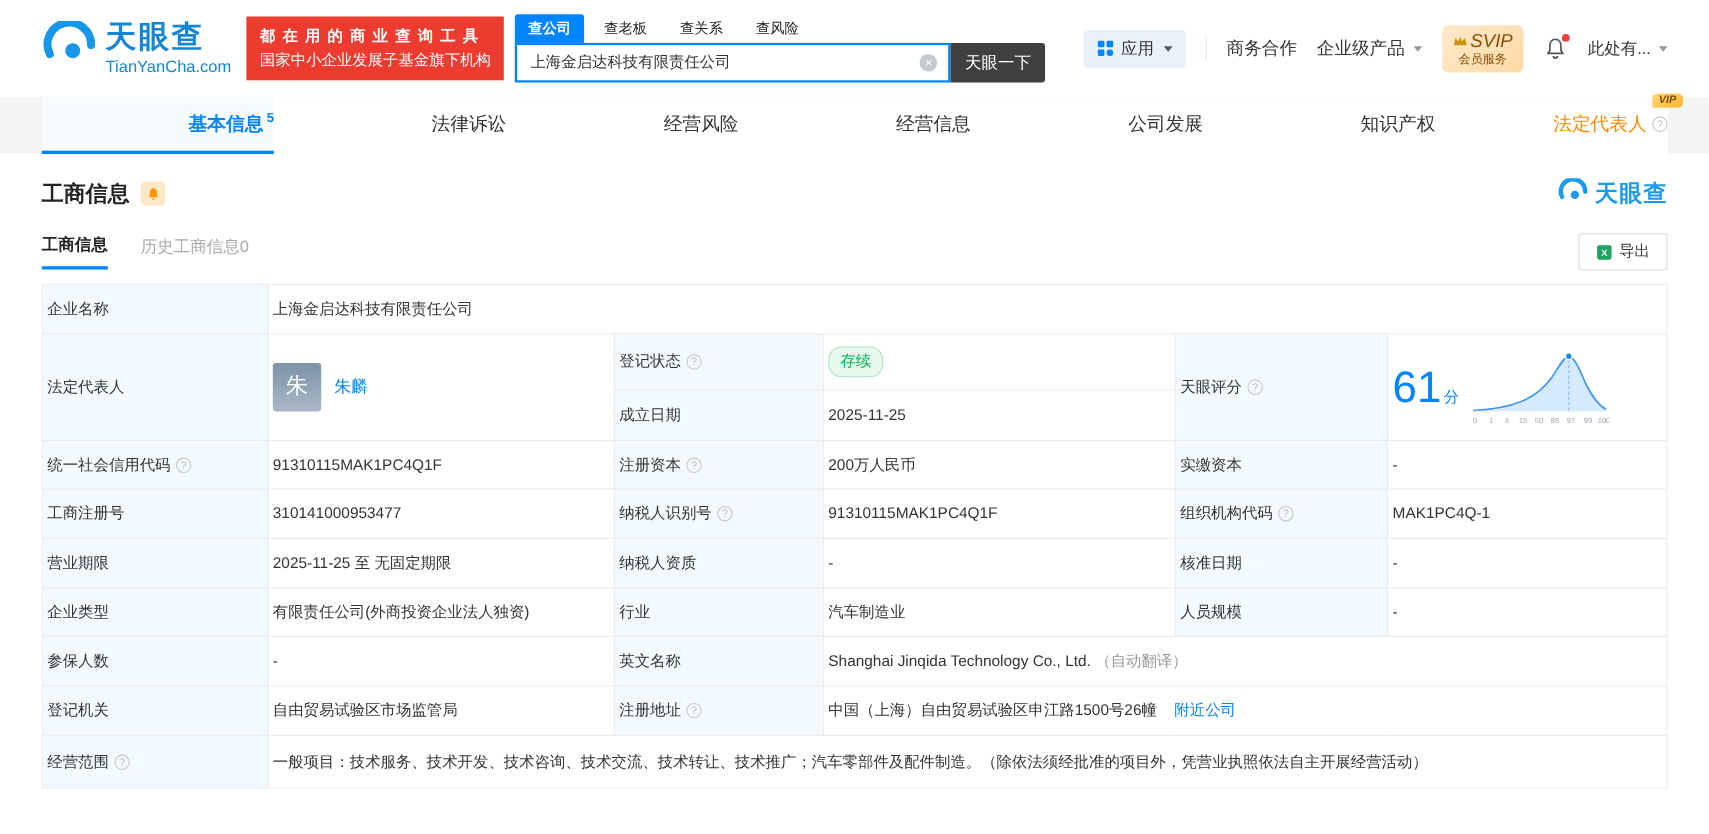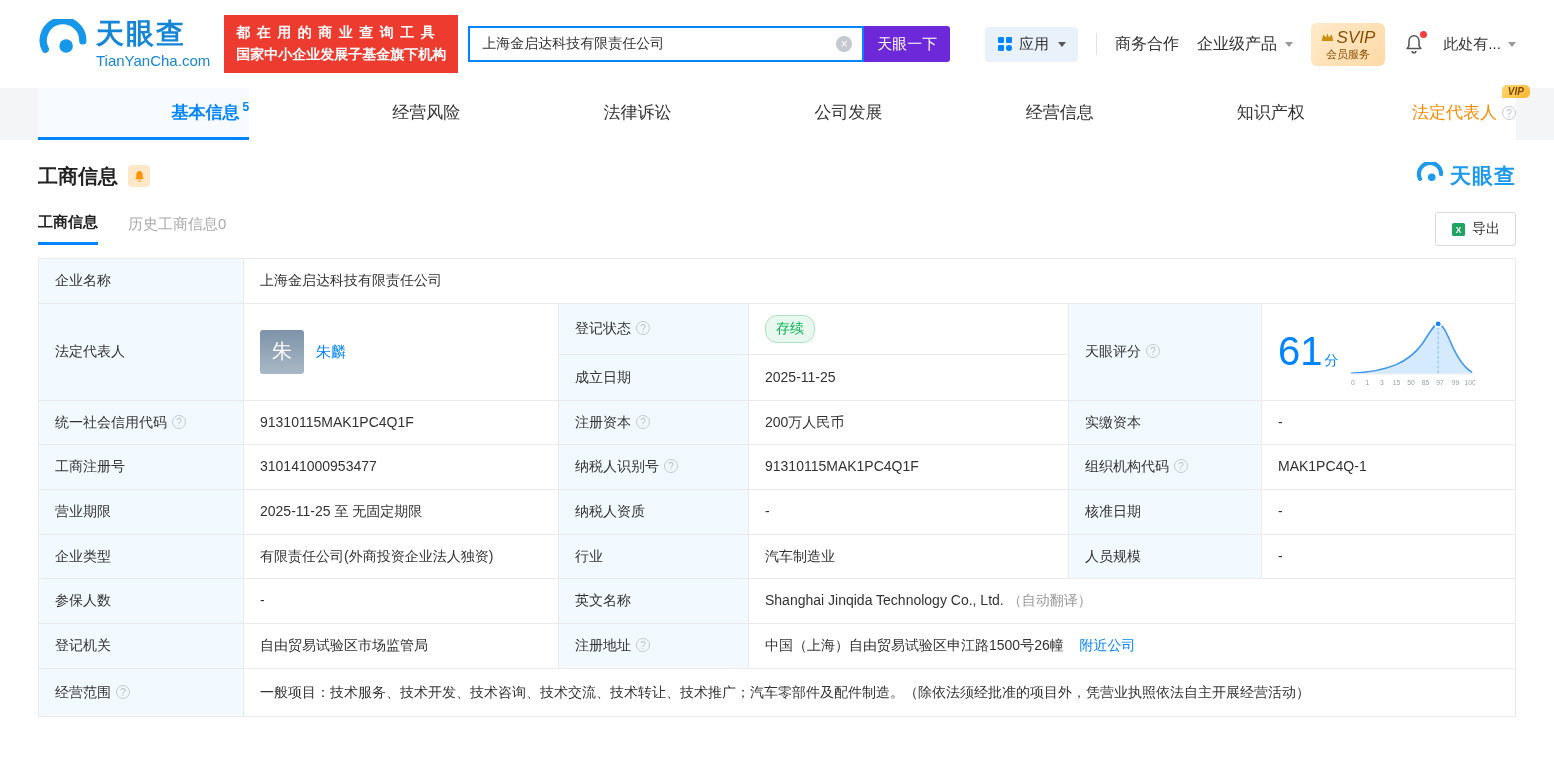--- a/index.html
+++ b/index.html
@@ -14,32 +14,32 @@
   .container { width: 1478px; margin: 0 auto; }
 
   
   .header { height: 88px; display: flex; align-items: center; padding: 0 38px; background: #fff; }
   .logo { display: flex; align-items: center; cursor: pointer; }
   .logo-text { margin-left: 8px; }
   .brand-name { font-size: 28px; font-weight: bold; color: #1586d6; letter-spacing: 2px; line-height: 1.1; }
   .brand-domain { font-size: 15px; color: #1586d6; margin-top: 2px; }
   .promo { background: #ee3b30; color: #fff; padding: 7px 12px; margin-left: 14px; line-height: 1.55; }
   .promo-l1 { font-size: 14px; font-weight: bold; letter-spacing: 6.5px; white-space: nowrap; }
-  .promo-l2 { font-size: 14px; font-weight: bold; white-space: nowrap; }
+  .promo-l2 { font-size: 14px; font-weight: normal; white-space: nowrap; }
 
   .search-area { margin-left: 10px; }
   .search-tabs { display: flex; align-items: flex-end; gap: 6px; }
   .stab { font-size: 13px; padding: 4px 12px; color: #222; cursor: pointer; }
   .stab.active { background: #0084ff; color: #fff; border-radius: 3px 3px 0 0; font-weight: bold; }
   .search-row { display: flex; }
   .search-box { width: 396px; height: 36px; border: 2px solid #0084ff; background: #fff; display: flex; align-items: center; }
   .search-box input { flex: 1; border: none; outline: none; font-size: 14px; padding: 0 12px; color: #333; font-family: inherit; background: transparent; }
   .clear-icon { width: 16px; height: 16px; border-radius: 50%; background: #c6cad0; color: #fff; font-size: 12px; line-height: 16px; text-align: center; margin-right: 10px; cursor: pointer; }
   .clear-icon::before { content: "×"; }
-  .search-btn { width: 86px; height: 36px; background: #6d28d9; color: #fff; border: none; font-size: 15px; border-radius: 0 3px 3px 0; cursor: pointer; font-family: inherit; }
+  .search-btn { width: 86px; height: 36px; background: #404040; color: #fff; border: none; font-size: 15px; border-radius: 0 3px 3px 0; cursor: pointer; font-family: inherit; }
 
   .right-menu { margin-left: auto; display: flex; align-items: center; gap: 18px; }
   .apps-menu { display: flex; align-items: center; gap: 6px; background: #e9f2fb; border-radius: 4px; padding: 8px 12px; cursor: pointer; font-size: 15px; color: #333; }
   .caret { display: inline-block; width: 0; height: 0; border-left: 4px solid transparent; border-right: 4px solid transparent; border-top: 5px solid #555; margin-left: 3px; vertical-align: middle; }
   .caret.gray { border-top-color: #999; }
   .vdiv { width: 1px; height: 22px; background: #e3e3e3; }
   .menu-link { font-size: 16px; color: #333; cursor: pointer; white-space: nowrap; }
   .svip-badge { background: linear-gradient(135deg, #ffeacb, #ffd9a6); border-radius: 6px; padding: 4px 10px; cursor: pointer; text-align: center; line-height: 1.25; }
   .svip-top { display: flex; align-items: center; gap: 3px; color: #8a4d00; font-weight: normal; font-size: 17px; font-style: italic; }
   .svip-sub { color: #8a4d00; font-size: 11px; }
@@ -65,21 +65,21 @@
   .wm-text { font-size: 21px; font-weight: bold; color: #1b9aee; letter-spacing: 1px; }
 
   .subtabs-row { display: flex; align-items: center; margin-top: 22px; }
   .subtab { font-size: 15px; cursor: pointer; padding-bottom: 10px; }
   .subtab.active { font-weight: bold; color: #222; border-bottom: 3px solid #0084ff; margin-right: 30px; }
   .subtab.inactive { color: #aaa; }
   .export-btn { margin-left: auto; display: flex; align-items: center; gap: 6px; border: 1px solid #d9d9d9; background: #fff; border-radius: 3px; padding: 7px 15px; font-size: 14px; color: #333; cursor: pointer; font-family: inherit; }
 
   
   table.info { width: 100%; border-collapse: collapse; table-layout: fixed; margin-top: 12px; margin-bottom: 0; }
-  table.info td { border: 1px solid #ebebeb; padding: 11px 16px; font-size: 14px; color: #333; line-height: 1.55; vertical-align: middle; word-break: break-all; }
+  table.info td { border: 1px solid #ebebeb; padding: 11px 4px; font-size: 14px; color: #333; line-height: 1.55; vertical-align: middle; word-break: break-all; }
   td.lbl { background: #f2f9ff; color: #1a1a1a; }
   .q { display: inline-block; width: 14px; height: 14px; border: 1px solid #c5c9ce; border-radius: 50%; color: #b9bec4; font-size: 10px; line-height: 13px; text-align: center; margin-left: 5px; vertical-align: 1px; cursor: pointer; font-style: normal; }
   .q::before { content: "?"; }
   .link { color: #0084ff; cursor: pointer; text-align: center; }
   .rep-cell { display: flex; align-items: center; gap: 12px; }
   .avatar { width: 44px; height: 44px; border-radius: 3px; background: linear-gradient(180deg, #7d93a8, #a9b8c6); color: #fff; font-size: 20px; display: flex; align-items: center; justify-content: center; flex: 0 0 44px; }
   .rep-name { font-size: 15px; }
   .status-badge { display: inline-block; background: #e8f8ee; color: #00b550; border: 1px solid #abe3c4; border-radius: 12px; padding: 2px 10px; font-size: 14px; }
   .score-cell { display: flex; align-items: center; gap: 10px; }
   .score-num { font-size: 40px; font-weight: normal; color: #0084ff; line-height: 1; }
@@ -101,20 +101,26 @@
       <div class="brand-domain">TianYanCha.com</div>
     </div>
   </div>
 
   <div class="promo">
     <div class="promo-l1">都在用的商业查询工具</div>
     <div class="promo-l2">国家中小企业发展子基金旗下机构</div>
   </div>
 
   <div class="search-area">
+    <div class="search-tabs">
+      <span class="stab active">查公司</span>
+      <span class="stab">查老板</span>
+      <span class="stab">查关系</span>
+      <span class="stab">查风险</span>
+    </div>
     <div class="search-row">
       <div class="search-box">
         <input type="text" value="上海金启达科技有限责任公司" style="">
         <span class="clear-icon"></span>
       </div>
       <button class="search-btn">天眼一下</button>
     </div>
   </div>
 
   <div class="right-menu">
@@ -160,36 +166,36 @@
 <div class="navband">
   <nav class="navtabs container">
     <div class="ntab active">
       <span class="ntab-inner">
         <span>基本信息</span>
         <span class="ntab-count">5</span>
       </span>
     </div>
     <div class="ntab">
       <span class="ntab-inner">
+          <span>法律诉讼</span>
+        </span>
+    </div>
+    <div class="ntab">
+      <span class="ntab-inner">
           <span>经营风险</span>
         </span>
     </div>
     <div class="ntab">
       <span class="ntab-inner">
-          <span>法律诉讼</span>
+          <span>经营信息</span>
         </span>
     </div>
     <div class="ntab">
       <span class="ntab-inner">
           <span>公司发展</span>
-        </span>
-    </div>
-    <div class="ntab">
-      <span class="ntab-inner">
-          <span>经营信息</span>
         </span>
     </div>
     <div class="ntab">
       <span class="ntab-inner">
           <span>知识产权</span>
         </span>
     </div>
     <div class="ntab history">
       <span class="ntab-inner">
         <span class="vip-badge">VIP</span>

